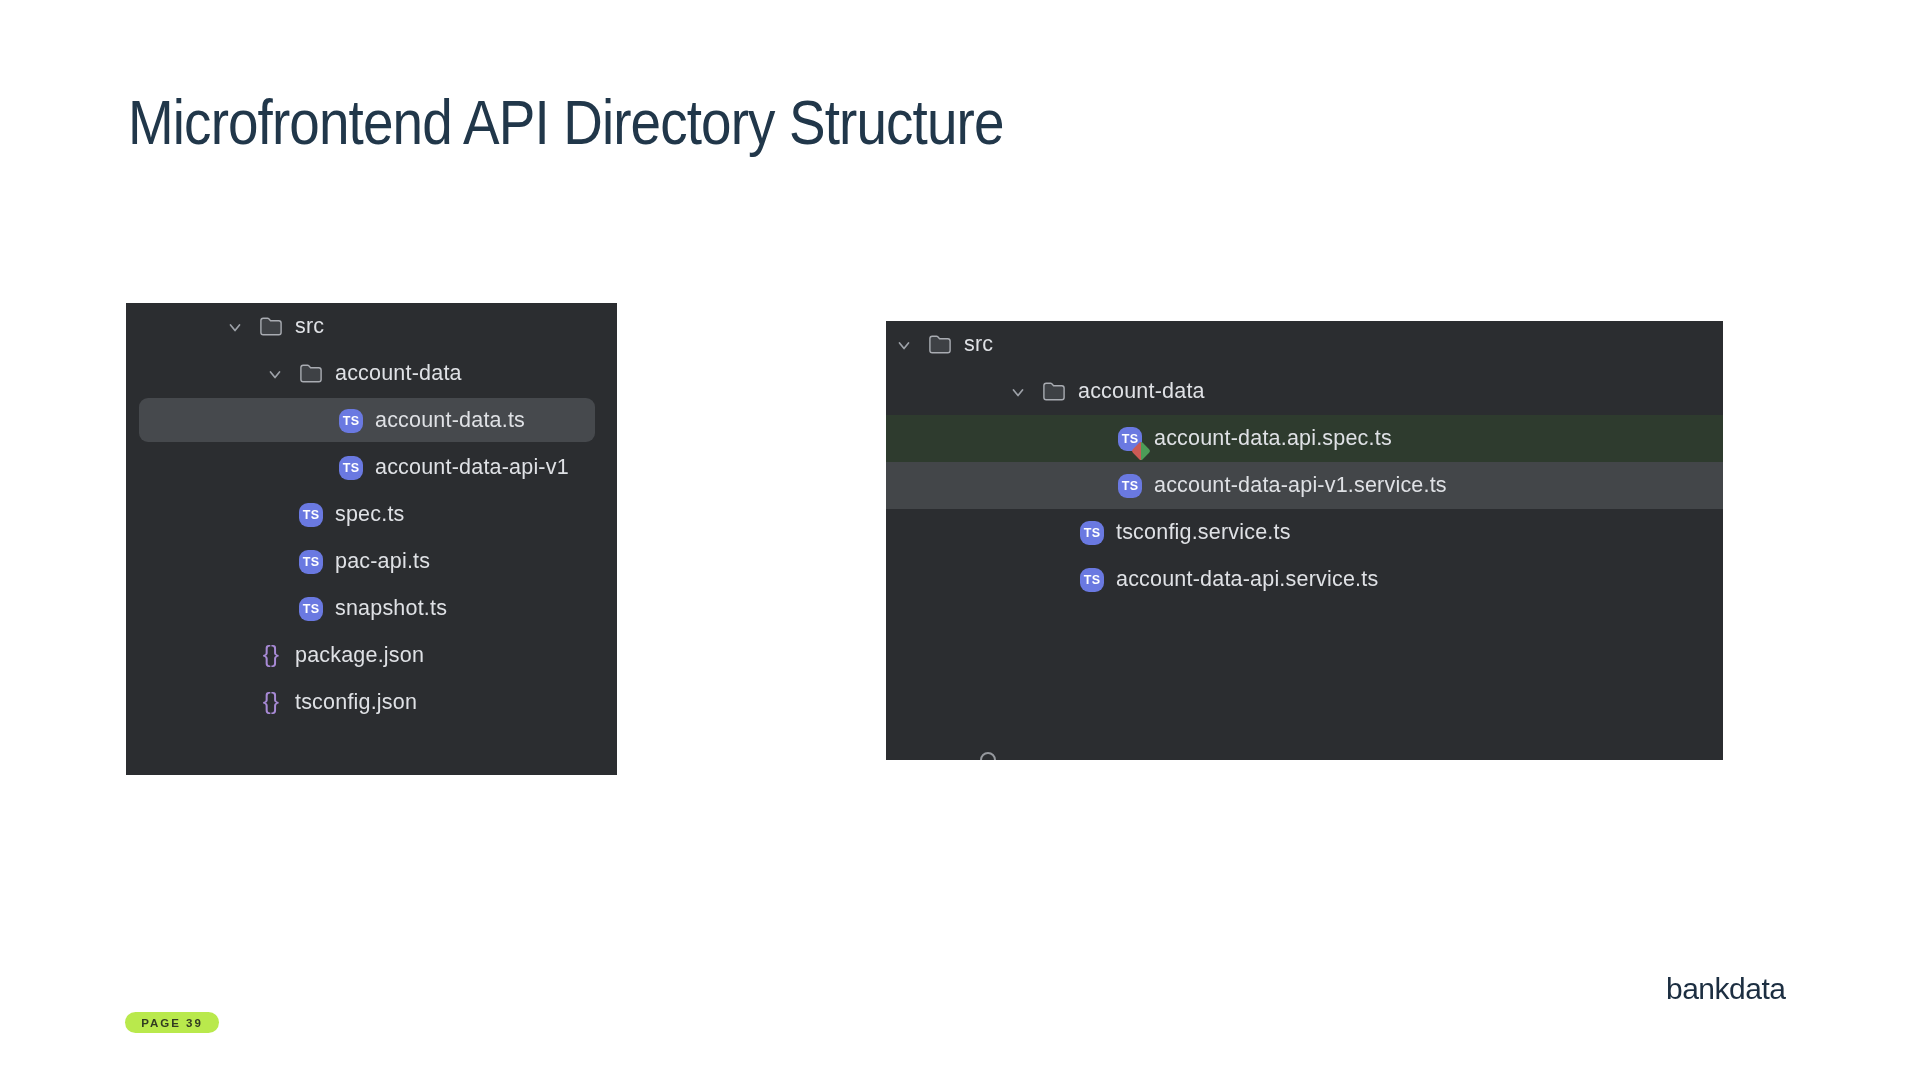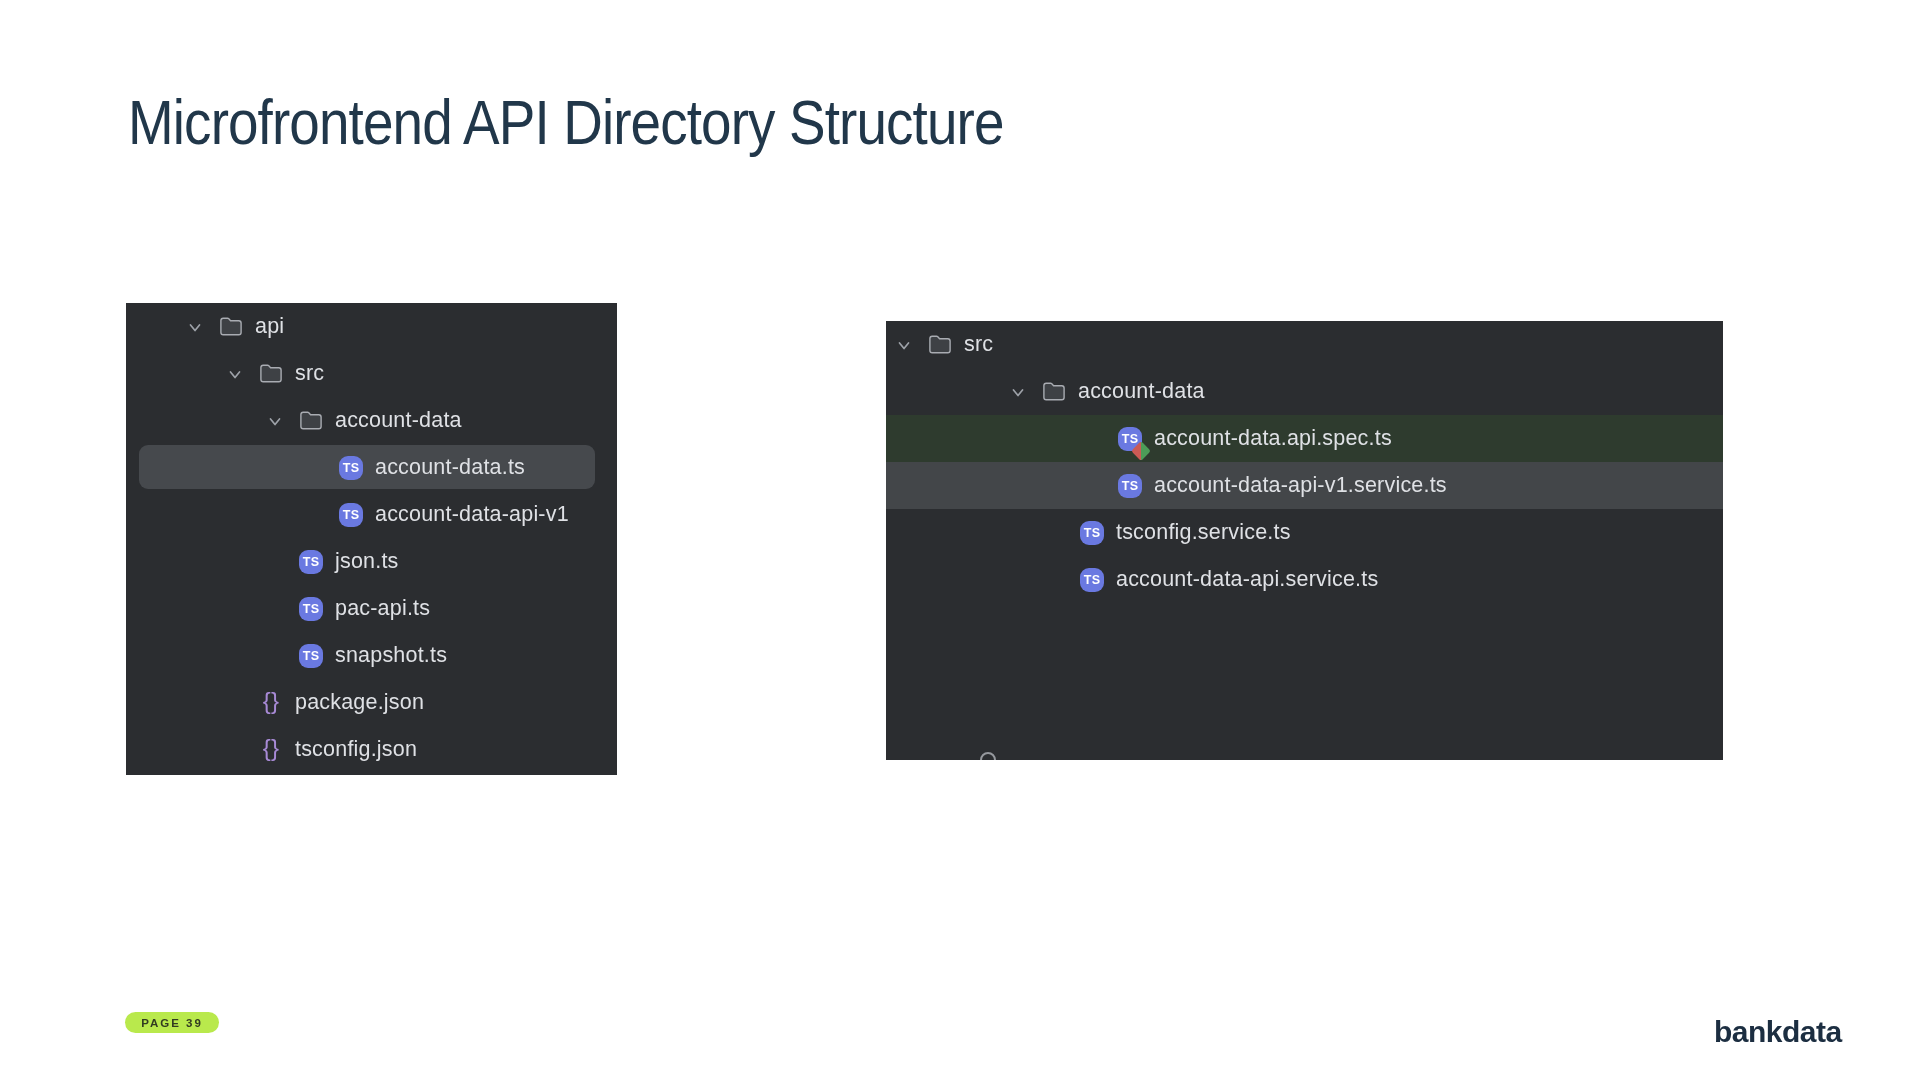--- a/index.html
+++ b/index.html
@@ -50,45 +50,31 @@
     position:absolute;left:94px;top:431px;width:12px;height:12px;
     border:2px solid #95989d;border-radius:50%;
   }
   .page-badge{
     position:absolute;left:125px;top:1012px;width:94px;height:21px;
     background:var(--badge_bg);border-radius:11px;
     display:flex;align-items:center;justify-content:center;
     font-size:11.5px;font-weight:bold;letter-spacing:2px;color:var(--badge_text);
   }
   .logo{
-    position:absolute;left:1666px;top:1015px;
-    font-size:30px;font-weight:700;letter-spacing:-.5px;color:var(--logo);margin-left:48px;
+    position:absolute;left:1666px;top:972px;
+    font-size:30px;font-weight:400;letter-spacing:-.5px;color:var(--logo);
   }
 </style>
 </head>
 <body>
 
 <div class="slide">
   <h1 class="title">Microfrontend API Directory Structure</h1>
 
   <div class="panel panel-left" id="tree-left">
-      <div class="trow">
-        <span class="tpad" style="width: 59px;"></span>
-        <span class="chev">
-          <svg width="18" height="18" viewBox="0 0 18 18">
-            <polyline points="4.5,7 9,12.5 13.5,7" fill="none" style="stroke:var(--chevron)" stroke-width="1.7" stroke-linecap="round" stroke-linejoin="round"></polyline>
-          </svg>
-        </span>
-        <span class="ticon">
-          <svg width="24" height="21" viewBox="0 0 24 21">
-            <path d="M1.9 4.6 C1.9 3.3 2.9 2.3 4.2 2.3 L8.6 2.3 C9.1 2.3 9.5 2.5 9.8 2.8 L11.6 4.8 L19.8 4.8 C21.1 4.8 22.1 5.8 22.1 7.1 L22.1 16.4 C22.1 17.7 21.1 18.7 19.8 18.7 L4.2 18.7 C2.9 18.7 1.9 17.7 1.9 16.4 Z" style="fill:var(--folder_fill);stroke:var(--folder_outline)" stroke-width="1.4"></path>
-          </svg>
-        </span>
-        <span class="tlabel">api</span>
-      </div>
       <div class="trow">
         <span class="tpad" style="width: 99px;"></span>
         <span class="chev">
           <svg width="18" height="18" viewBox="0 0 18 18">
             <polyline points="4.5,7 9,12.5 13.5,7" fill="none" style="stroke:var(--chevron)" stroke-width="1.7" stroke-linecap="round" stroke-linejoin="round"></polyline>
           </svg>
         </span>
         <span class="ticon">
           <svg width="24" height="21" viewBox="0 0 24 21">
             <path d="M1.9 4.6 C1.9 3.3 2.9 2.3 4.2 2.3 L8.6 2.3 C9.1 2.3 9.5 2.5 9.8 2.8 L11.6 4.8 L19.8 4.8 C21.1 4.8 22.1 5.8 22.1 7.1 L22.1 16.4 C22.1 17.7 21.1 18.7 19.8 18.7 L4.2 18.7 C2.9 18.7 1.9 17.7 1.9 16.4 Z" style="fill:var(--folder_fill);stroke:var(--folder_outline)" stroke-width="1.4"></path>
@@ -116,21 +102,21 @@
         <span class="tlabel">account-data.ts</span>
       </div>
       <div class="trow">
         <span class="tpad" style="width: 213px;"></span>
         <span class="ticon ts">TS</span>
         <span class="tlabel">account-data-api-v1</span>
       </div>
       <div class="trow">
         <span class="tpad" style="width: 173px;"></span>
         <span class="ticon ts">TS</span>
-        <span class="tlabel">json.ts</span>
+        <span class="tlabel">spec.ts</span>
       </div>
       <div class="trow">
         <span class="tpad" style="width: 173px;"></span>
         <span class="ticon ts">TS</span>
         <span class="tlabel">pac-api.ts</span>
       </div>
       <div class="trow">
         <span class="tpad" style="width: 173px;"></span>
         <span class="ticon ts">TS</span>
         <span class="tlabel">snapshot.ts</span>

